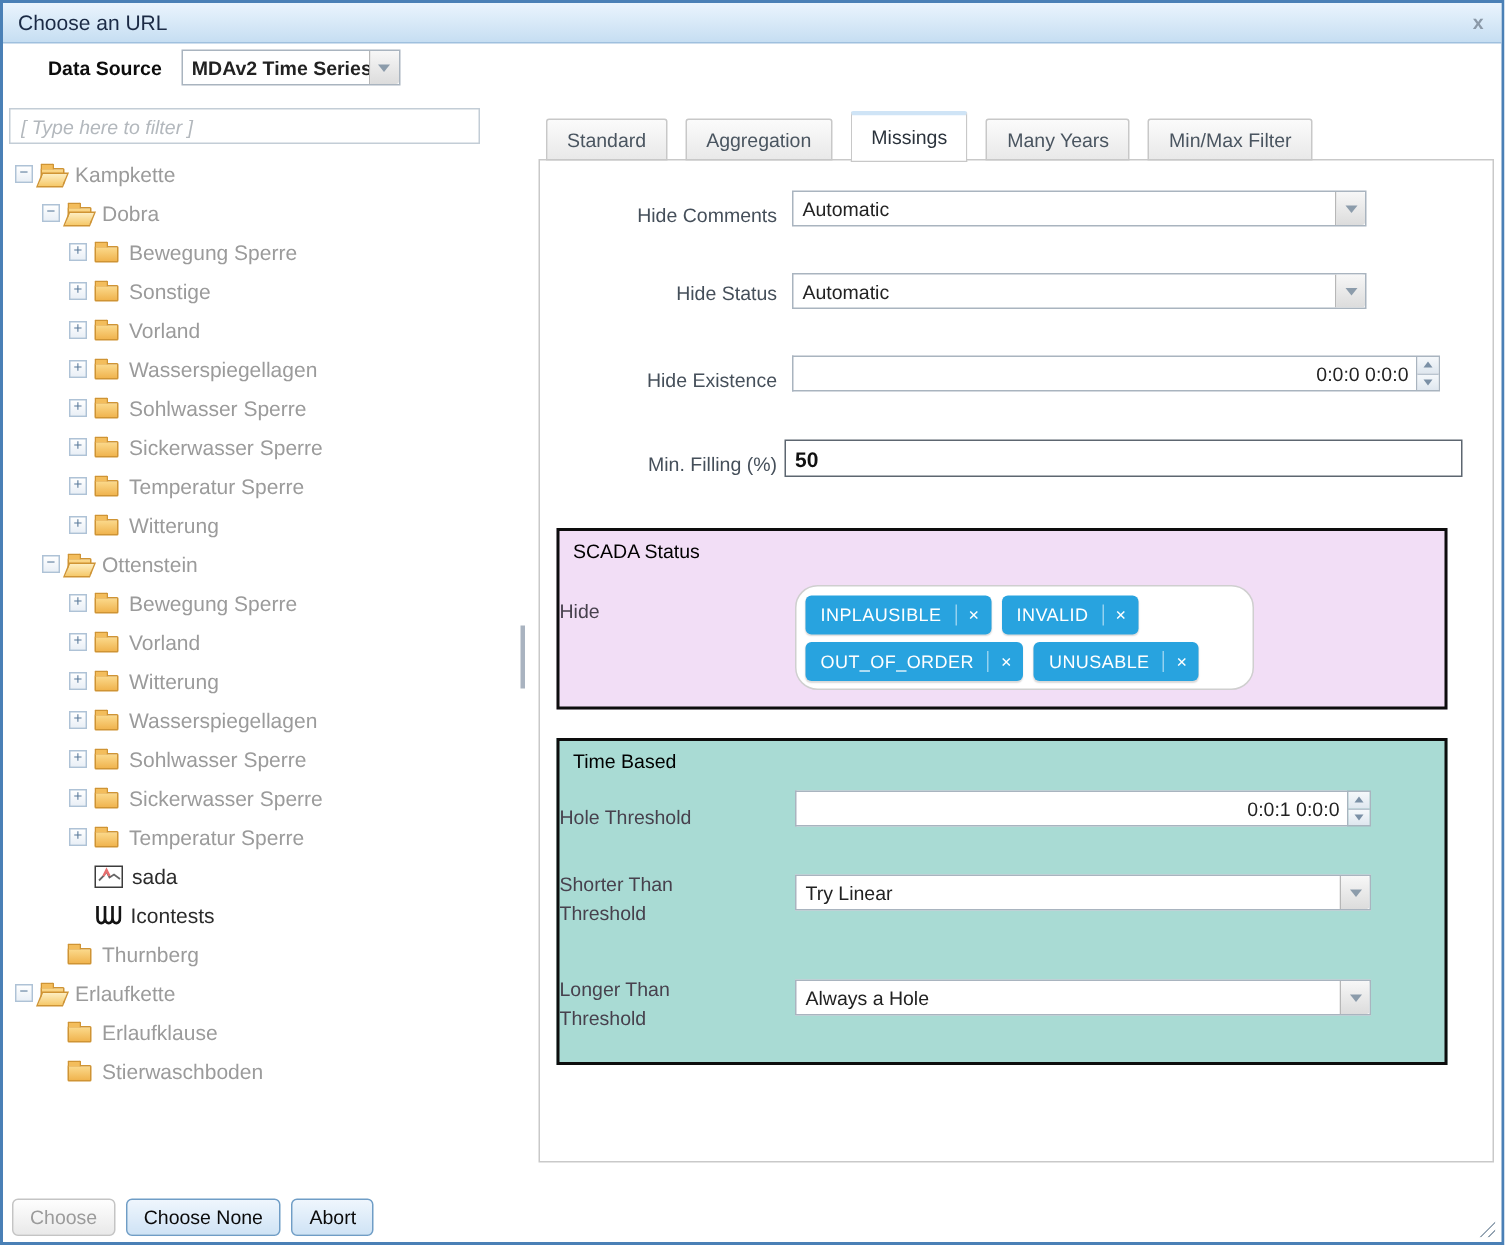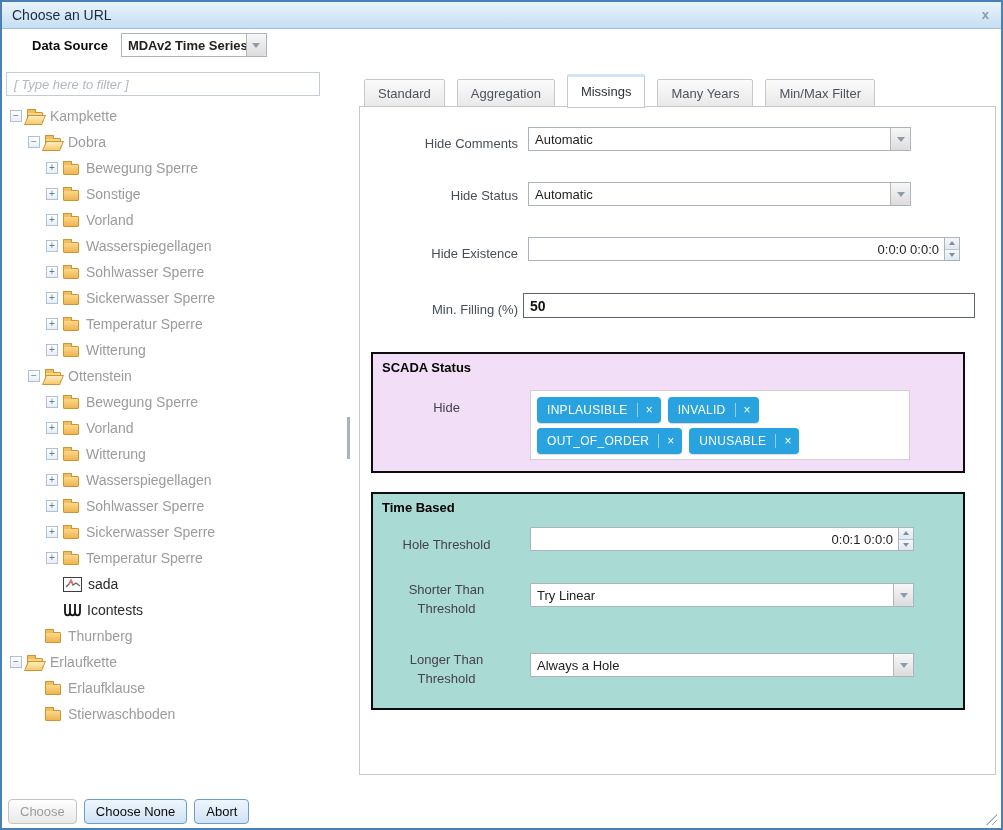--- a/index.html
+++ b/index.html
@@ -92,28 +92,28 @@
   .spin-btn + .spin-btn { border-top:1px solid #b9c4cf; }
   .tri-up-s { width:0; height:0; border-left:3px solid transparent; border-right:3px solid transparent; border-bottom:4px solid #7b90a6; }
   .tri-down-s { width:0; height:0; border-left:3px solid transparent; border-right:3px solid transparent; border-top:4px solid #7b90a6; }
   .plain-input {
     position:absolute; border:1px solid #5d6670; font-size:14px; font-weight:600; color:#111;
     padding:0 6px; outline:none; font-family:"Liberation Sans", sans-serif; height:25px;
   }
 
   
   .groupbox { position:absolute; left:11px; width:594px; border:2px solid #0d0d0d; }
-  .groupbox .g-title { position:absolute; left:9px; top:6px; font-size:13px; font-weight:bold; color:#000; }
+  .groupbox .g-title { position:absolute; left:9px; top:6px; font-size:13px; font-weight:normal; color:#000; }
   #scada-box { top:245px; height:121px; background:#f2def6; }
   #time-box  { top:385px; height:218px; background:#a9dbd4; }
-  .g-label { position:absolute; left:0; width:147px; text-align:center; font-size:13px; color:#47414d; line-height:19px; }
+  .g-label { position:absolute; left:0; width:147px; text-align:left; font-size:13px; color:#47414d; line-height:19px; }
 
   .tags-box {
-    position:absolute; left:157px; top:36px; width:380px; height:70px;
-    background:#fff; border:1px solid #cfcfcf; border-radius:0;
+    position:absolute; left:157px; top:36px; width:306px; height:70px;
+    background:#fff; border:1px solid #cfcfcf; border-radius:15px;
     padding:6px 6px; display:flex; flex-wrap:wrap; gap:5px 7px; align-content:flex-start;
   }
   .tag { display:inline-flex; align-items:center; height:26px; background:#28a3df; border-radius:4px; color:#fff; font-size:12px; box-shadow:0 1px 1px rgba(0,0,0,0.15); }
   .tag .tag-label { padding:0 9px 0 10px; letter-spacing:0.3px; }
   .tag .tag-x { border-left:1px solid rgba(255,255,255,0.5); padding:0 8px; font-size:12px; cursor:pointer; }
 
   
   .footer { position:absolute; left:6px; bottom:4px; display:flex; gap:7px;align-items:center; }
   .btn { height:25px; padding:0 11px; border-radius:4px; font-size:13px; line-height:23px; cursor:pointer; white-space:nowrap; }
   .btn.disabled { background:linear-gradient(#fefefe,#e9e9e9); border:1px solid #c4c4c4; color:#9b9b9b; cursor:default; }

